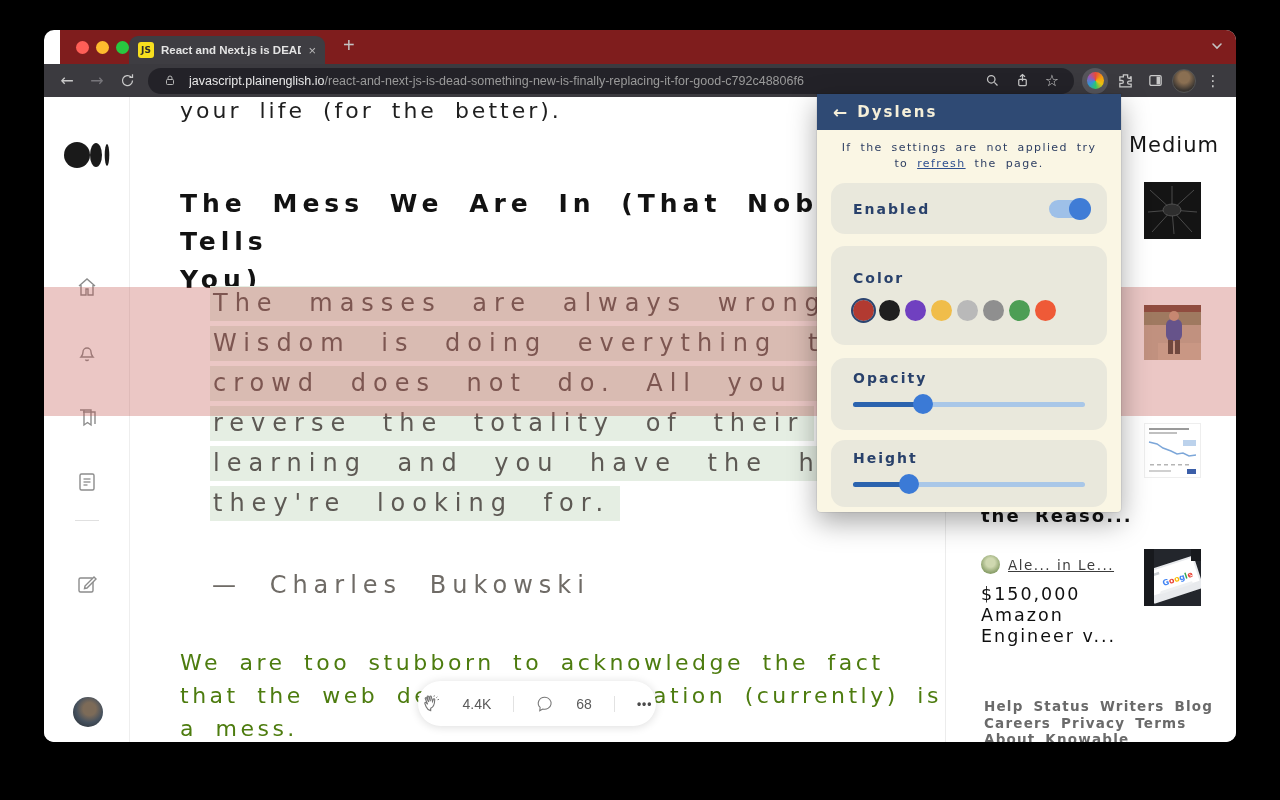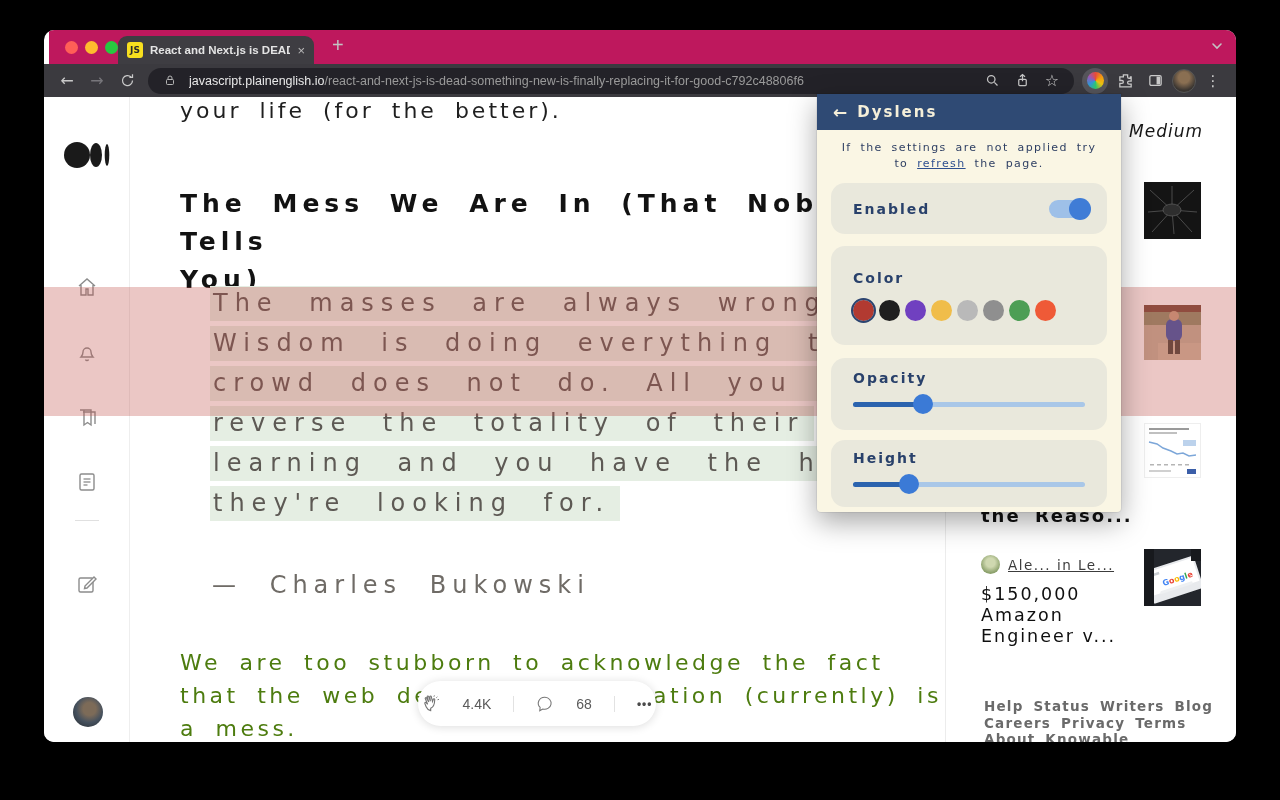--- a/index.html
+++ b/index.html
@@ -1,20 +1,20 @@
 <!DOCTYPE html>
 <html><head>
 <meta charset="utf-8">
 <style>
   * { margin:0; padding:0; box-sizing:border-box; }
   html,body { width:1280px; height:800px; background:#000; font-family:"DejaVu Sans",sans-serif; }
   #window { position:absolute; left:44px; top:30px; width:1192px; height:712px; border-radius:10px; overflow:hidden; background:#fff; box-shadow:0 18px 50px rgba(0,0,0,.6); }
 
   
-  #tabstrip { position:absolute; left:5px; top:0; right:0; height:34px; background:#be185d; }
+  #tabstrip { position:absolute; left:16px; top:0; right:0; height:34px; background:#7f1d1d; }
   .traffic { position:absolute; top:11px; width:13px; height:13px; border-radius:50%; }
   #tab { position:absolute; left:69px; top:6px; width:196px; height:28px; background:#3e3d42; border-radius:9px 9px 0 0; display:flex; align-items:center; gap:7px; padding:0 9px; }
   #favicon { width:16px; height:16px; background:#f7df1e; border-radius:3px; color:#2b2b2b; font:bold 9px/16px "DejaVu Sans",sans-serif; text-align:center; flex:none; }
   #tabtitle { flex:1; overflow:hidden; white-space:nowrap; color:#e4e4e4; font:600 11.5px "Liberation Sans",sans-serif; }
   #tabclose { color:#b9b9b9; font:13px "Liberation Sans",sans-serif; flex:none; }
   #newtab { position:absolute; left:283px; top:4px; color:#c3c3c3; font:20px "Liberation Sans",sans-serif; }
   #strip-chevron { position:absolute; right:12px; top:9px; }
   #toolbar { position:absolute; left:0; top:34px; right:0; height:33px; background:#3b3a3f; display:flex; align-items:center; padding:0 10px; gap:4px; }
   .navbtn { width:26px; height:26px; display:flex; align-items:center; justify-content:center; color:#c9c9c9; font:16px "DejaVu Sans",sans-serif; flex:none; }
   .navbtn.dim { color:#77767b; }
@@ -45,21 +45,21 @@
   #attribution { position:absolute; left:82px; top:474px; font-size:24px; letter-spacing:6px; word-spacing:14px; color:#6f6b66; }
   #para { position:absolute; left:50px; top:549px; }
   #para div { font-size:22px; letter-spacing:3.5px; word-spacing:8px; color:#4d7c0f; line-height:33px; white-space:nowrap; }
   #pill { position:absolute; left:288px; top:584px; width:238px; height:45px; background:#fff; border-radius:23px; box-shadow:0 1px 10px rgba(0,0,0,.14); display:flex; align-items:center; justify-content:center; gap:22px; z-index:4; }
   #pill .cnt { font:14px "Liberation Sans",sans-serif; color:#5a5a5a; }
   #pill .sep { width:1px; height:16px; background:#e2e2e2; }
   #pill .dots { font:bold 12px "Liberation Sans",sans-serif; color:#4a4a4a; letter-spacing:1px; }
 
   
   #rail { flex:1; border-left:1px solid #ececec; position:relative; overflow:hidden; }
-  #rail-brand { position:absolute; left:183px; top:24px; font-size:17px; letter-spacing:1px; color:#161616;font-style:italic; }
+  #rail-brand { position:absolute; left:183px; top:36px; font-size:21px; letter-spacing:1px; color:#161616; }
   .thumb { position:absolute; left:198px; width:57px; overflow:hidden; }
   #rail-partial { position:absolute; left:35px; top:408px; font-size:18px; font-weight:bold; letter-spacing:2px; word-spacing:6px; color:#111; }
   #rail-author { position:absolute; left:35px; top:458px; display:flex; align-items:center; gap:8px; }
   #rail-author .av { width:19px; height:19px; border-radius:50%; background:radial-gradient(circle at 50% 40%, #cfd8b0 0 30%, #8ba06b 70%); }
   #rail-author .nm { font-size:13.5px; letter-spacing:1.5px; color:#3c3c3c;text-decoration:underline; }
   #rail-title { position:absolute; left:35px; top:487px; }
   #rail-title div { font-size:17.5px; font-weight:normal; letter-spacing:2px; line-height:21px; color:#0f0f0f; white-space:nowrap; }
   #rail-footer { position:absolute; left:38px; top:601px;font-weight:bold; }
   #rail-footer div { font-size:13.5px; letter-spacing:1.2px; word-spacing:4px; line-height:16.5px; color:#6a6a6a; white-space:nowrap; }
 

